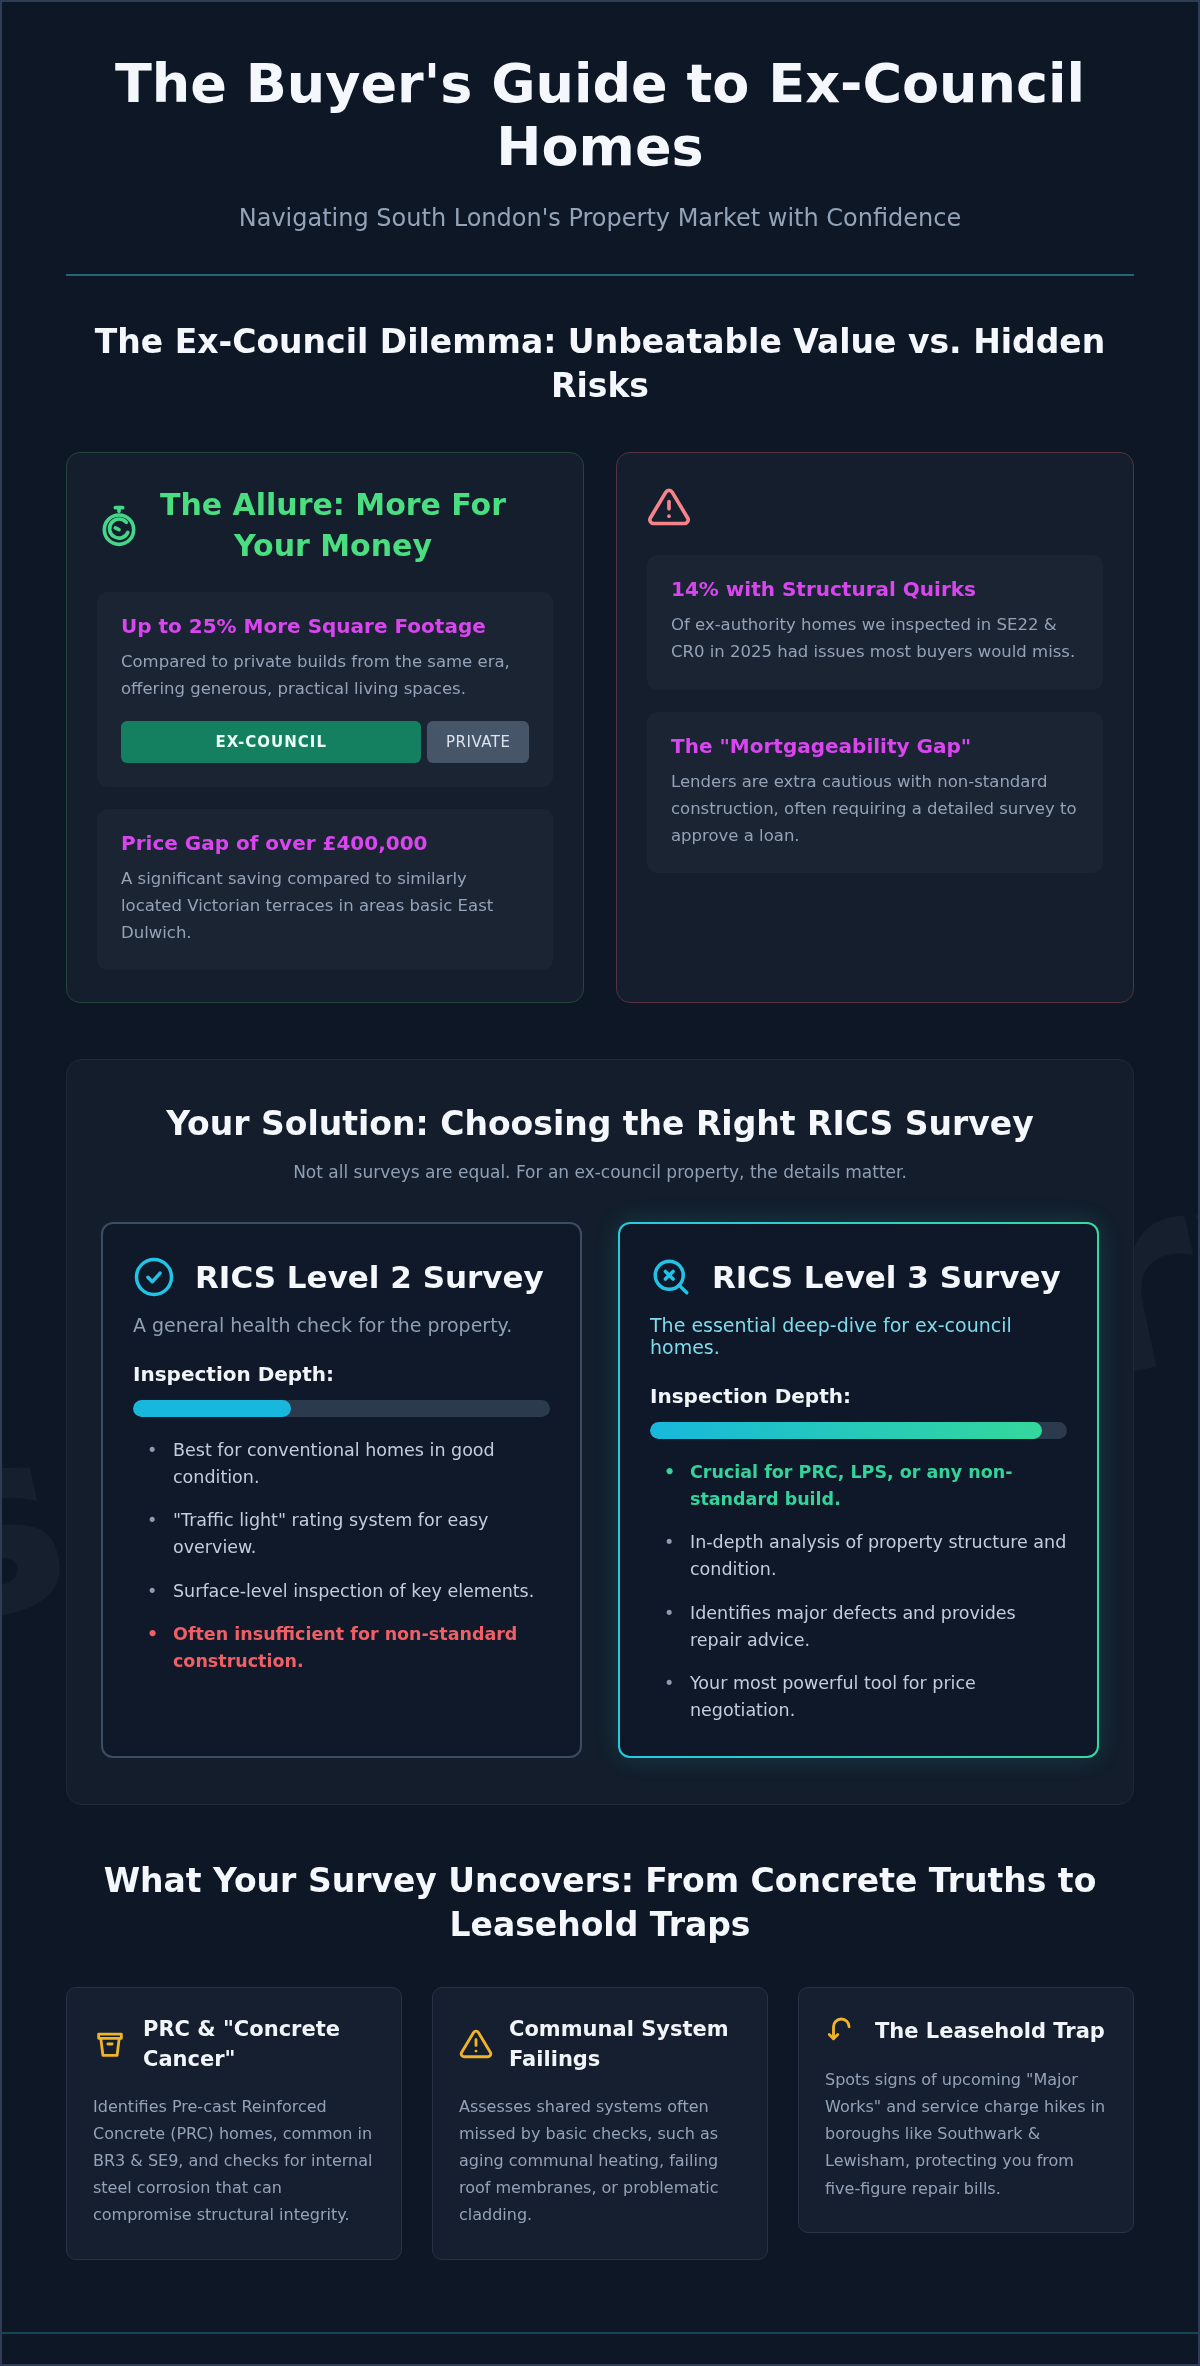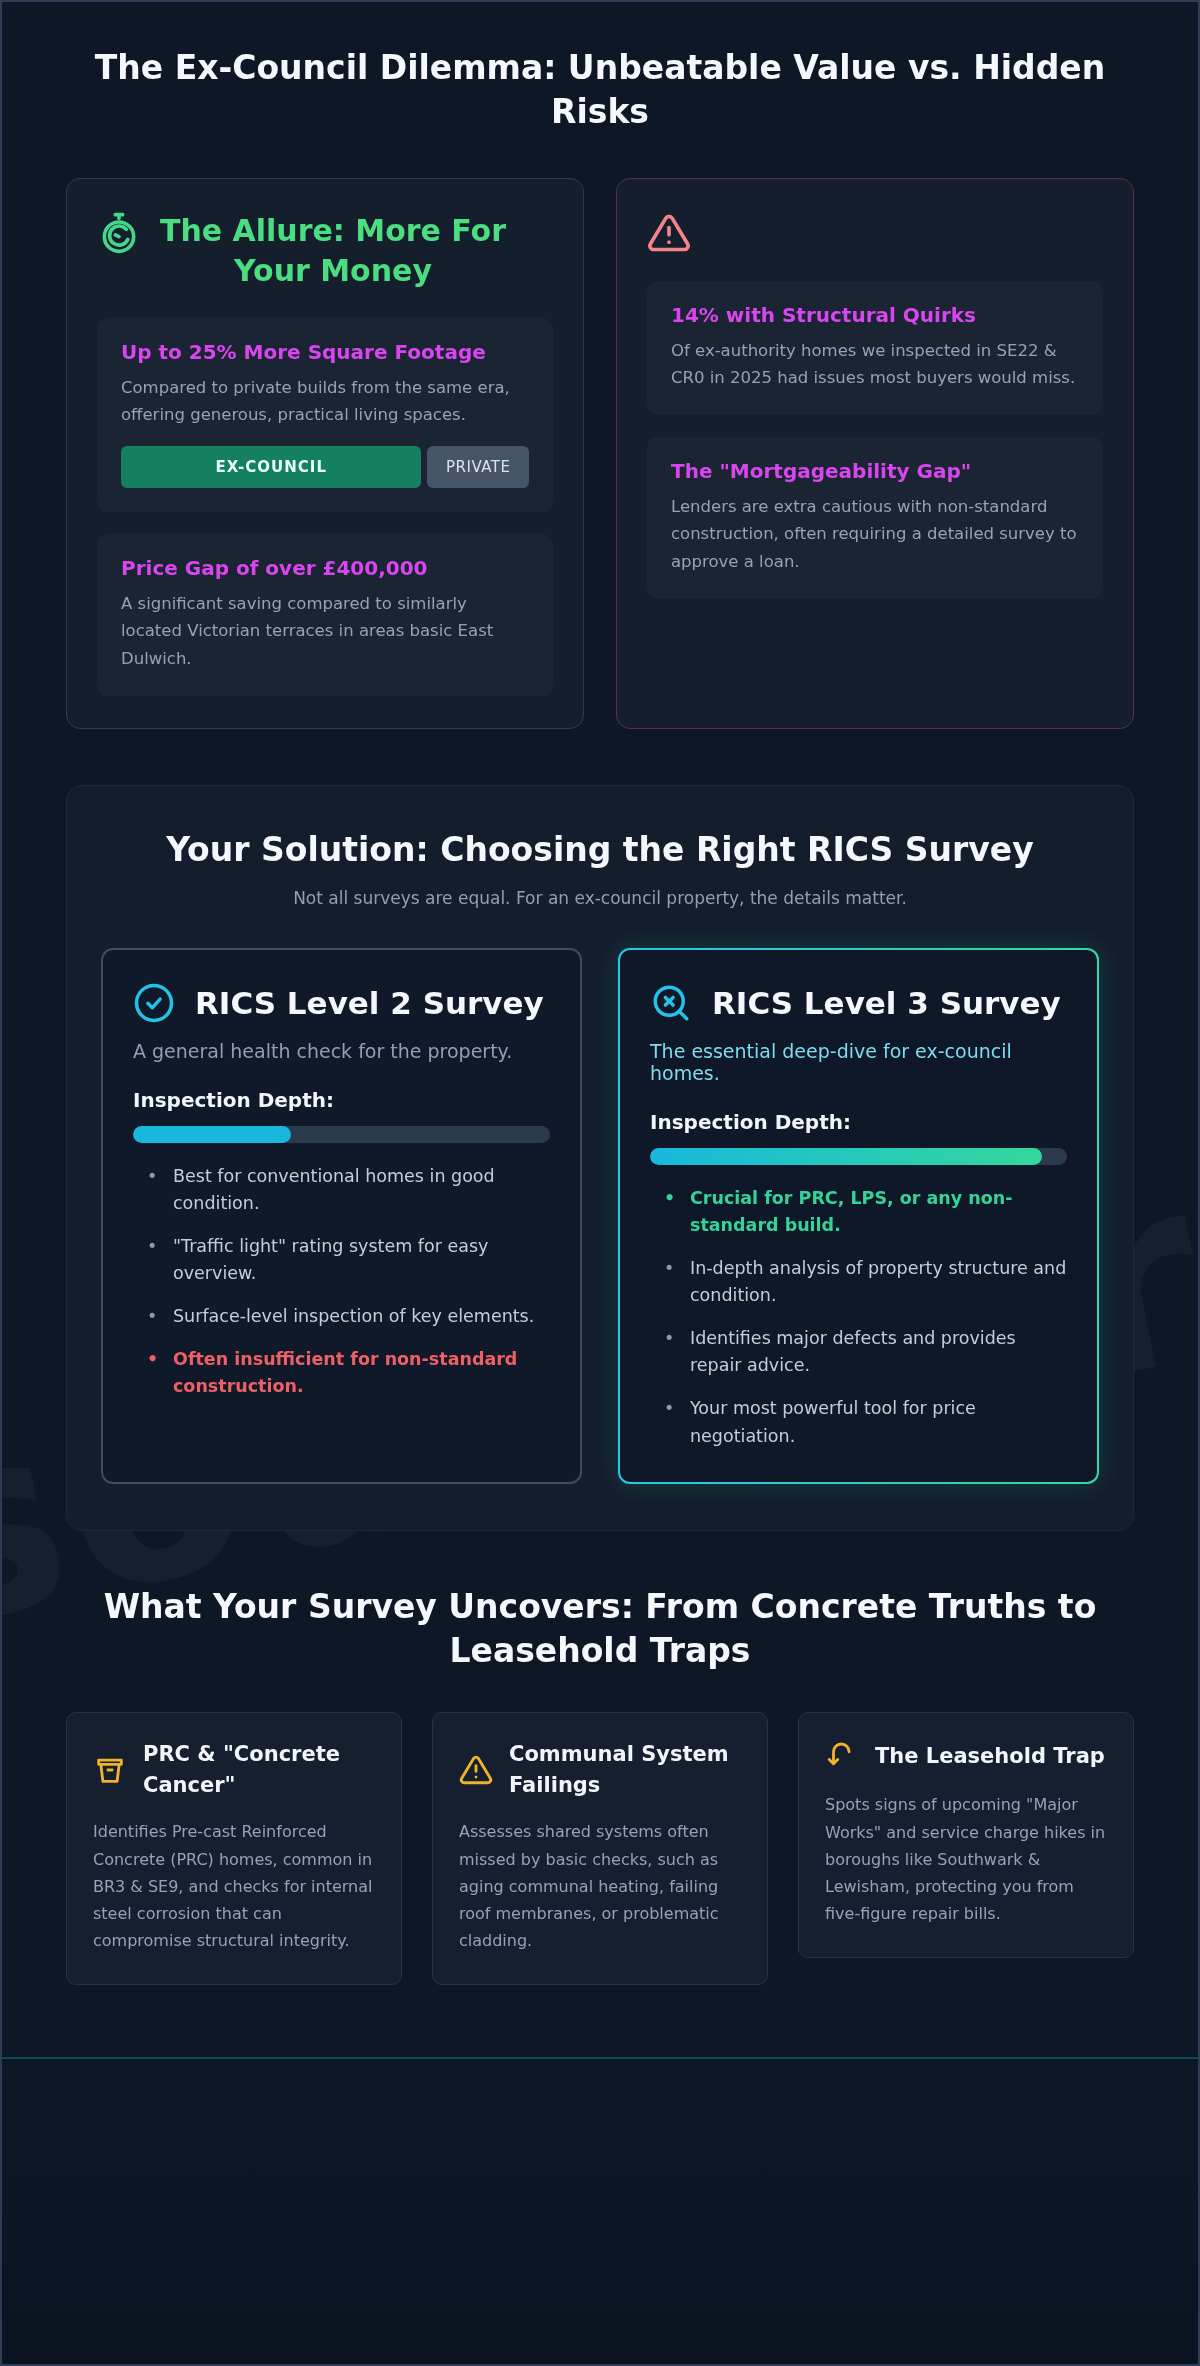--- a/index.html
+++ b/index.html
@@ -27,21 +27,21 @@
 
   
   .h2 { font-size:33px; font-weight:bold; text-align:center; line-height:1.33; color:#f4f7fb; }
 
   
   .dilemma { margin-top:44px; padding:0 64px; }
   .dilemma-grid { margin-top:44px; display:grid; grid-template-columns:1fr 1fr; gap:32px; align-items:stretch; }
   .big-card { border-radius:14px; padding:32px 30px; background:#141e2d; }
   .allure-card { border:1px solid #24453c; }
   .risk-card   { border:1px solid #553340; }
-  .card-head { display:flex; align-items:flex-start; gap:16px; margin-bottom:26px; }
+  .card-head { display:flex; align-items:center; gap:16px; margin-bottom:26px; }
   .card-head .hicon { flex:0 0 44px; display:flex; justify-content:center; }
   .card-title { flex:1; text-align:center; font-size:30px; font-weight:bold; line-height:1.35; }
   .allure-title { color:#4ade80; padding-right:44px; }
   .risk-title   { color:#f4848a; padding-right:44px; }
   .stat-box { background:#1a2433; border-radius:10px; padding:22px 24px 24px; margin-top:22px; }
   .stat-box:first-of-type { margin-top:0; }
   .stat-title { font-size:20px; font-weight:bold; color:#d946ef; }
   .stat-desc { margin-top:10px; font-size:16.5px; line-height:1.65; color:#94a3b8; }
   .bar-row { display:flex; gap:6px; margin-top:18px; }
   .bar { height:42px; border-radius:6px; display:flex; align-items:center; justify-content:center;
@@ -93,20 +93,25 @@
 
   .icon { display:block; }
 </style>
 </head>
 <body>
 
 <div class="watermark">southsurveyors.co</div>
 
 <div class="content">
 
+  <div class="header">
+    <div class="h1">The Buyer's Guide to Ex-Council Homes</div>
+    <div class="header-sub">Navigating South London's Property Market with Confidence</div>
+    <hr class="header-divider">
+  </div>
 
   <div class="dilemma">
     <div class="h2">The Ex-Council Dilemma: Unbeatable Value vs. Hidden Risks</div>
     <div class="dilemma-grid">
 
       <div class="big-card allure-card">
         <div class="card-head">
           <span class="hicon">
             <svg class="icon" width="44" height="44" viewBox="0 0 24 24" fill="none" stroke="#45d68a" stroke-width="2" stroke-linecap="round" stroke-linejoin="round">
               <path d="M10 2h4"></path>

